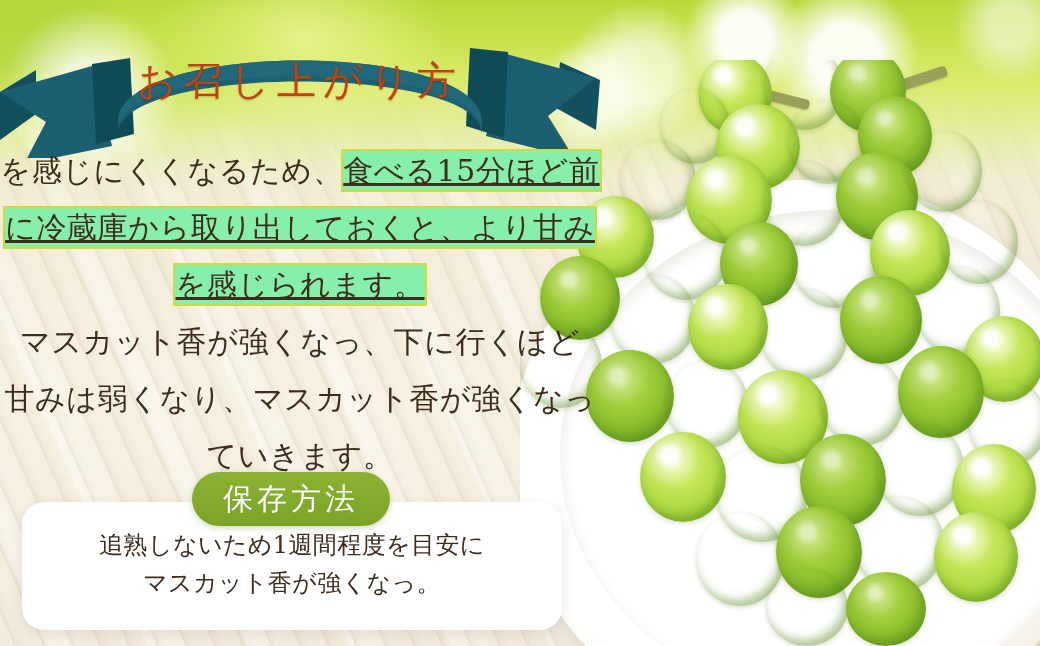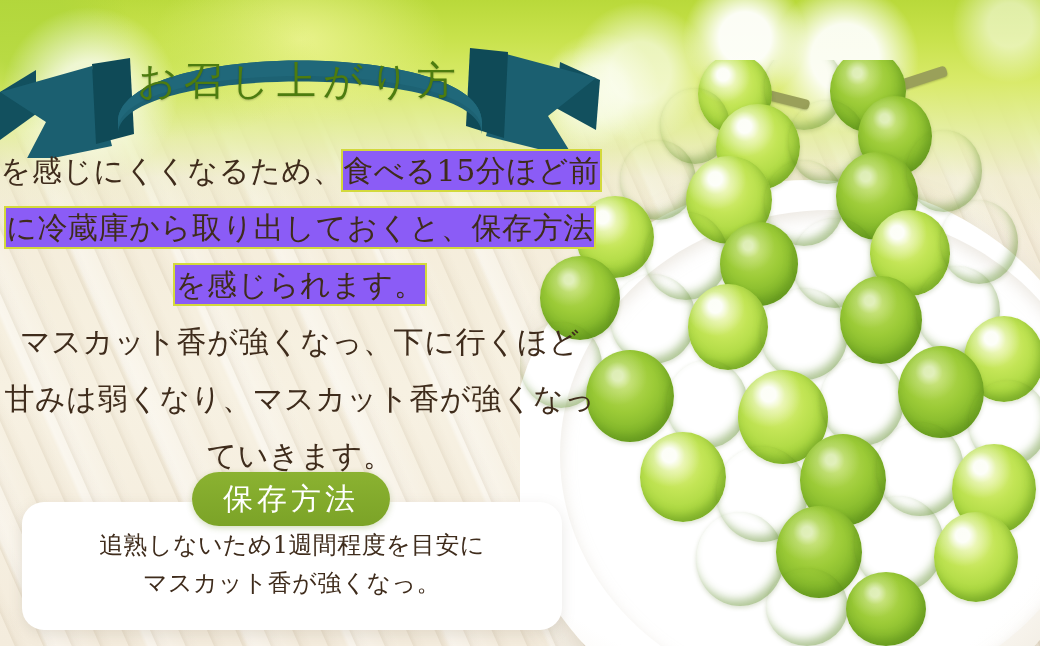--- a/index.html
+++ b/index.html
@@ -83,37 +83,38 @@
       radial-gradient(circle at 36% 28%, rgba(255,255,255,.6) 0 6%, rgba(255,255,255,.2) 16%, rgba(255,255,255,0) 34%),
       radial-gradient(circle at 44% 36%, #bcdd5c 0%, #9ccb37 38%, #7cb227 72%, #5f9420 100%);
   }
   .stem{position:absolute;background:#9aa05a;border-radius:4px;box-shadow:0 1px 2px rgba(0,0,0,.2);}
 
   
   .banner{position:absolute;left:0;top:18px;width:600px;height:140px;}
   .banner svg{display:block;}
   .banner-text{
     position:absolute;left:0;top:36px;width:600px;text-align:center;
-    color:#4d7c0f;font-size:39px;letter-spacing:7px;
+    color:#c2410c;font-size:39px;letter-spacing:7px;
     font-family:"DejaVu Serif","Liberation Serif",serif;
     text-shadow:0 1px 2px rgba(0,0,0,.22);
     pointer-events:none;
   }
 
   
   .copy{
     position:absolute;left:0;top:142px;width:600px;
     text-align:center;color:#3f2c1c;
     font-size:30px;line-height:57px;letter-spacing:.6px;
   }
   .copy .ln{display:block;white-space:nowrap;}
   .hl{
-    background:#8b5cf6;
+    background:#86efac;
     box-shadow:0 0 0 2px #d3d93c;
     padding:2px 0;
+    text-decoration:underline;
   }
 
   
   .store-card{
     position:absolute;left:22px;top:502px;width:540px;height:128px;
     background:#ffffff;border-radius:22px;
     box-shadow:0 4px 14px rgba(140,130,110,.18);
   }
   .store-pill{
     position:absolute;left:192px;top:472px;width:198px;height:54px;
@@ -205,21 +206,21 @@
       <path d="M508 34 L470 30 L466 108 L504 120 Z" fill="#0f4a57"></path>
 
       <path d="M118 104 C118 22 482 22 482 104 L482 116 C482 46 118 46 118 116 Z" fill="#1d6273"></path>
       <path d="M118 104 C118 22 482 22 482 104 L482 112 C482 40 118 40 118 112 Z" fill="#20687a"></path>
     </svg>
     <div class="banner-text">お召し上がり方</div>
   </div>
 
   <div class="copy" id="copy">
       <span class="ln"><span>を感じにくくなるため、</span><span class="hl">食べる15分ほど前</span></span>
-      <span class="ln"><span class="hl">に冷蔵庫から取り出しておくと、保存方法</span></span>
+      <span class="ln"><span class="hl">に冷蔵庫から取り出しておくと、より甘み</span></span>
       <span class="ln"><span class="hl">を感じられます。</span></span>
       <span class="ln"><span>マスカット香が強くなっ、下に行くほど</span></span>
       <span class="ln"><span>甘みは弱くなり、マスカット香が強くなっ</span></span>
       <span class="ln"><span>ていきます。</span></span>
     </div>
 
   <div class="store-card"></div>
   <div class="store-pill">保存方法</div>
   <div class="store-body" id="store-body">
       <span class="ln">追熟しないため1週間程度を目安に</span>

